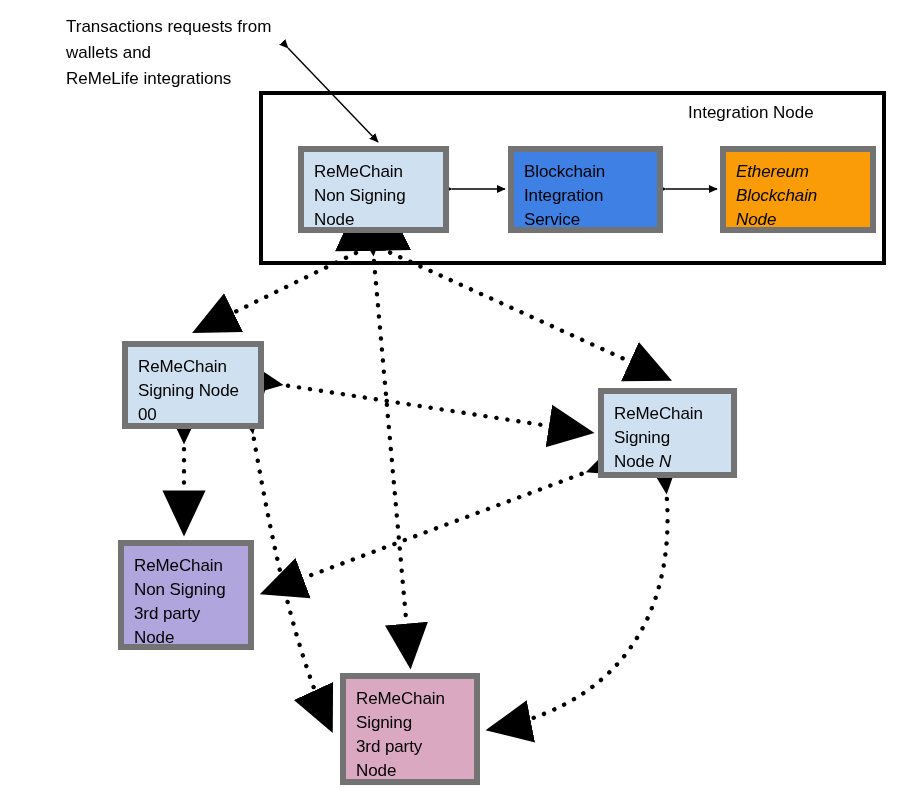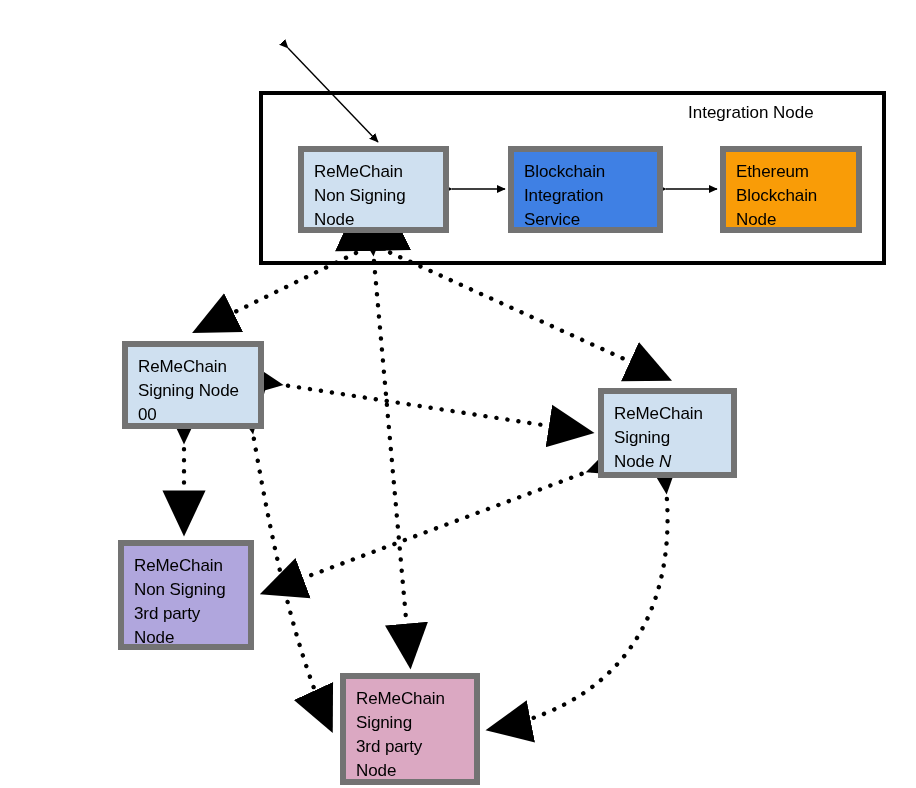--- a/index.html
+++ b/index.html
@@ -102,34 +102,37 @@
       <path d="M 184,438 L 184,530" marker-end="url(#ahbig)" marker-start="url(#ahbig)"></path>
 
       <path d="M 252,428 C 268,520 290,640 330,727" marker-end="url(#ahbig)" marker-start="url(#ahbig)"></path>
 
       <path d="M 592,470 L 266,592" marker-end="url(#ahbig)" marker-start="url(#ahbig)"></path>
 
       <path d="M 666,488 C 676,590 640,700 492,729" marker-end="url(#ahbig)" marker-start="url(#ahbig)"></path>
     </g>
   </svg>
 
+  <div class="caption" style="left:66px; top:14px; width:300px;">Transactions requests from
+wallets and
+ReMeLife integrations</div>
 
   <div class="group-frame" style="left:259px; top:91px; width:627px; height:174px;"></div>
 
   <div class="group-label" style="left:688px; top:103px;">Integration Node</div>
 
   <div class="node" style="left:298px; top:146px; width:151px; height:87px; background:#cfe0f0;">ReMeChain
 Non Signing
 Node</div>
 
   <div class="node" style="left:508px; top:146px; width:155px; height:87px; background:#3f80e4;">Blockchain
 Integration
 Service</div>
 
-  <div class="node" style="left:720px; top:146px; width:142px; height:87px; background:#f99c07;">Ethereum
+  <div class="node" style="left:720px; top:146px; width:156px; height:87px; background:#f99c07;font-style:italic;">Ethereum
 Blockchain
 Node</div>
 
   <div class="node" style="left:122px; top:341px; width:142px; height:88px; background:#cfe0f0;">ReMeChain
 Signing Node
 00</div>
 
   <div class="node" style="left:598px; top:388px; width:139px; height:90px; background:#cfe0f0;">ReMeChain
 Signing
 Node <em>N</em></div>

